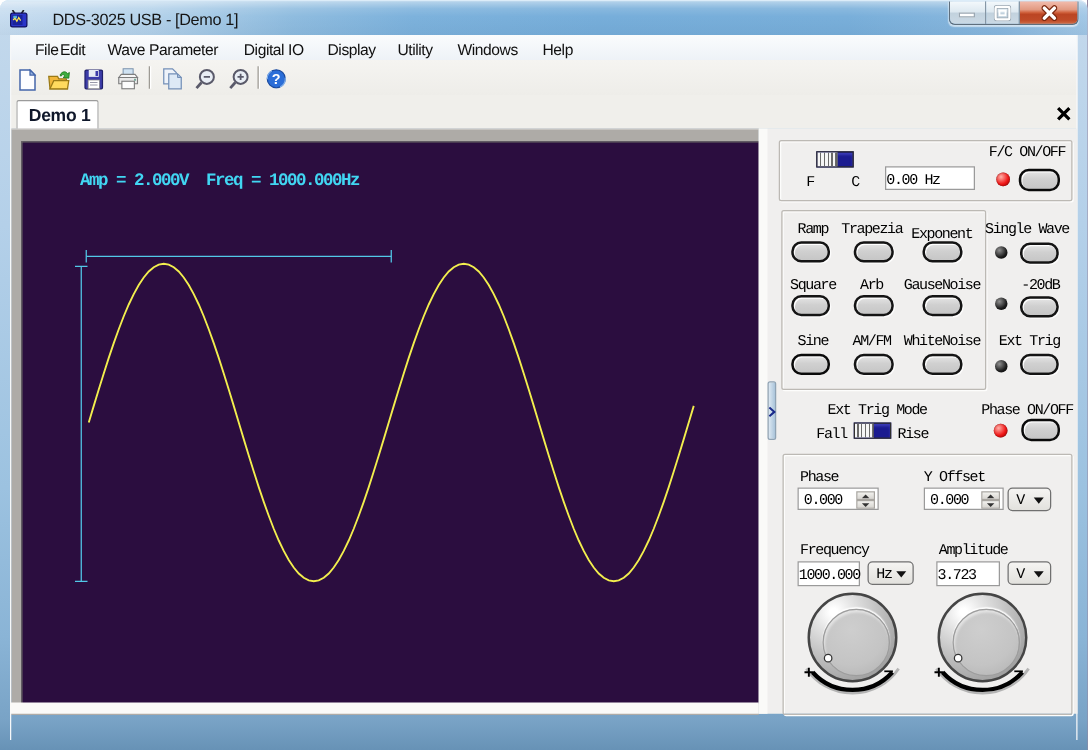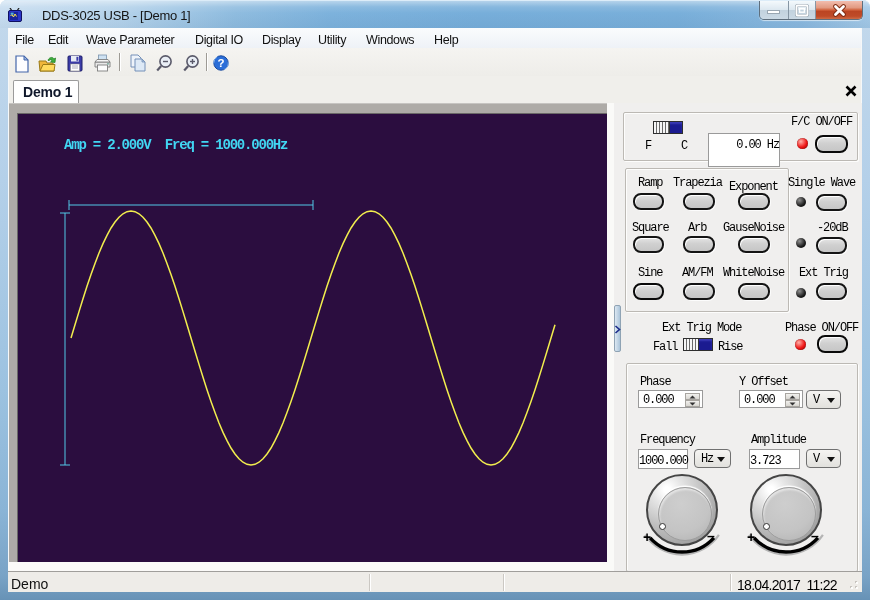--- a/index.html
+++ b/index.html
@@ -91,21 +91,21 @@
         </div>
       <div class="wb" id="wb-cls">
         <svg style="position:absolute;left:17px;top:3px" width="13" height="13" viewBox="0 0 13 13">
           <path d="M2.5 2.5 L10.5 10.5 M10.5 2.5 L2.5 10.5" stroke="#7e2a10" stroke-width="4.6" stroke-linecap="round"></path>
           <path d="M2.5 2.5 L10.5 10.5 M10.5 2.5 L2.5 10.5" stroke="#ffffff" stroke-width="2.8" stroke-linecap="round"></path>
         </svg>
       </div>
     </div>
   </div>
   <div class="abs" id="menubar">
-    <div class="mi" style="left:7px">File</div>
+    <div class="mi" style="left:20px">File</div>
     <div class="mi" style="left:40px">Edit</div>
     <div class="mi" style="left:78px">Wave Parameter</div>
     <div class="mi" style="left:187px">Digital IO</div>
     <div class="mi" style="left:254px">Display</div>
     <div class="mi" style="left:310px">Utility</div>
     <div class="mi" style="left:358px">Windows</div>
     <div class="mi" style="left:426px">Help</div>
   </div>
   <div class="abs" id="toolbar">
     <div class="tsep" style="left:111px"></div>
@@ -180,21 +180,21 @@
     </svg>
   </div>
   <div class="abs" id="panel"></div>
 
   <div class="gbox" style="left:623px;top:112px;width:233px;height:47px"></div>
   <div class="slider" style="left:653px;top:121px">
       <div class="sgrip"></div>
     </div>
   <div class="m" style="left:645px;top:139px">F</div>
   <div class="m" style="left:681px;top:139px">C</div>
-  <div class="inp" style="left:708px;top:133px;width:72px;height:34px;text-align:right"><span class="m" style="position:static">0.00 Hz</span></div>
+  <div class="inp" style="left:708px;top:133px;width:72px;height:19px;text-align:left"><span class="m" style="position:static">0.00 Hz</span></div>
   <div class="m" style="left:791px;top:115px">F/C ON/OFF</div>
   <div class="led red" style="left:797px;top:138px"></div>
   <div class="btn sel" style="left:815px;top:135px;width:33px;height:18px"></div>
 
   <div class="gbox" style="left:625px;top:168px;width:162px;height:142px"></div>
   <div class="m" style="left:638px;top:176px">Ramp</div>
   <div class="m" style="left:673px;top:176px">Trapezia</div>
   <div class="m" style="left:729px;top:180px">Exponent</div>
   <div class="btn" style="left:633px;top:193px"></div>
   <div class="btn" style="left:683px;top:193px;width:32px"></div>
@@ -300,32 +300,13 @@
   <div class="ksign" style="left:707px;top:528px">–</div>
   <div class="ksign" style="left:747px;top:529px">+</div>
   <div class="ksign" style="left:811px;top:528px">–</div>
   <div class="abs" id="pwhite"></div>
   <div class="abs" id="collapse">
       <svg style="position:absolute;left:-1px;top:19px" width="7" height="9" viewBox="0 0 7 9">
         <path d="M1.5 1 L5.5 4.5 L1.5 8" stroke="#1a2a8a" stroke-width="1.6" fill="none"></path>
       </svg>
     </div>
   <div class="abs" id="wband"></div>
-  <div class="abs" id="status">
-    <div id="sdemo">Demo</div>
-    <div class="ssep" style="left:361px"></div>
-    <div class="ssep" style="left:495px"></div>
-    <div class="ssep" style="left:722px"></div>
-    <div id="sdate">18.04.2017  11:22</div>
-    <svg style="position:absolute;right:3px;bottom:2px" width="13" height="13" viewBox="0 0 13 13">
-        <g fill="#c6c3be">
-          <rect x="9" y="9" width="2" height="2"></rect>
-          <rect x="9" y="4" width="2" height="2"></rect>
-          <rect x="4" y="9" width="2" height="2"></rect>
-        </g>
-        <g fill="#fdfdfc">
-          <rect x="10" y="10" width="2" height="2"></rect>
-          <rect x="10" y="5" width="2" height="2"></rect>
-          <rect x="5" y="10" width="2" height="2"></rect>
-        </g>
-      </svg>
-  </div>
 </div>
 
 </body></html>

